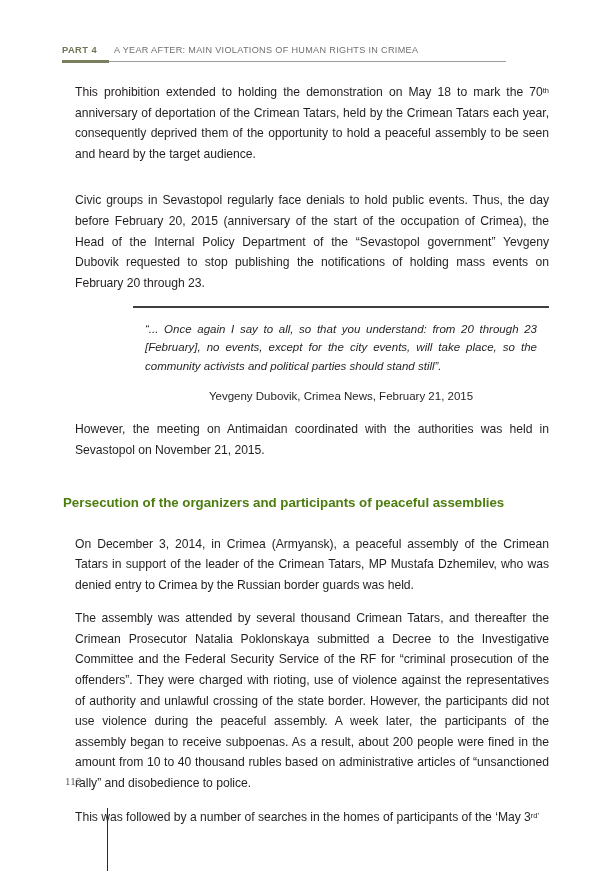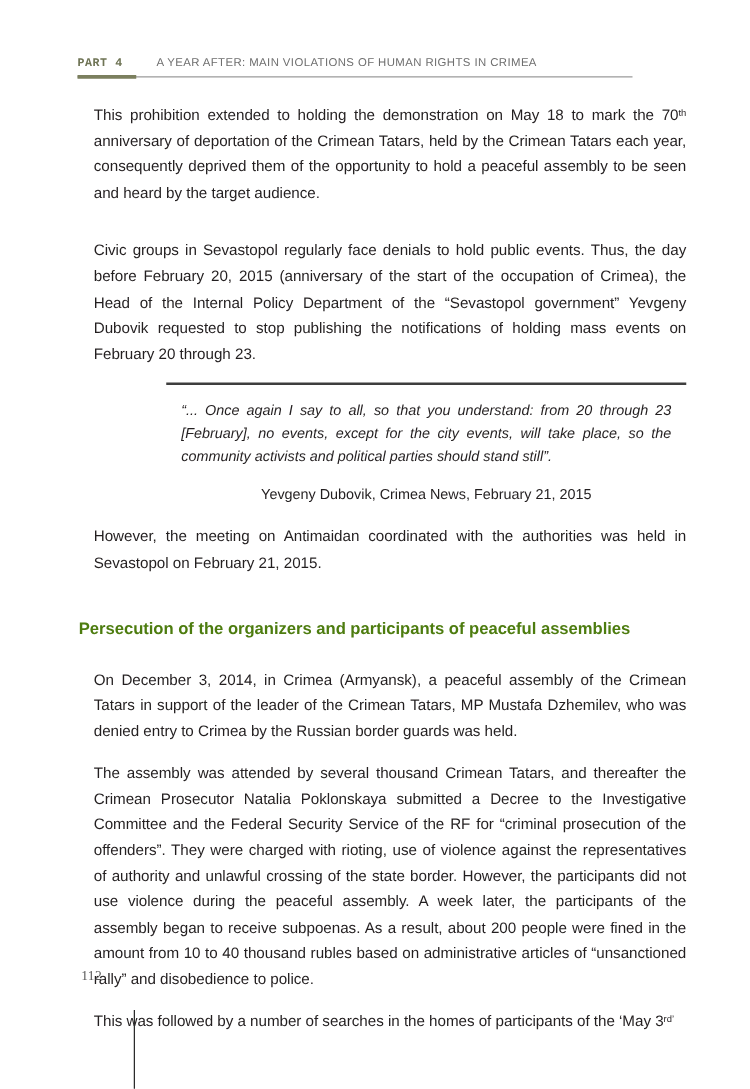--- a/index.html
+++ b/index.html
@@ -37,28 +37,27 @@
     display: flex;
     align-items: baseline;
     height: 15px;
   }
   .part-label {
     font-size: 9.3px;
     font-weight: bold;
     letter-spacing: 0.45px;
     color: #6f7455;
     white-space: nowrap;
-    font-family: Liberation Mono, monospace;
   }
   .header-title {
     font-size: 9.1px;
     letter-spacing: 0.33px;
     color: #6e6e6e;
     white-space: nowrap;
-    margin-left: 27px;
+    margin-left: 17px;
   }
   .header-rule {
     position: absolute;
     left: 0;
     top: 15px;
     width: 444px;
     height: 3px;
   }
   .header-rule-thin {
     position: absolute;
@@ -191,21 +190,21 @@
     <div class="gap-para"></div>
 
     <div class="quote-block">
       <div class="quote-rule"></div>
       <p class="quote-text">“... Once again I say to all, so that you understand: from 20 through 23 [February], no events, except for the city events, will take place, so the community activists and political parties should stand still”.</p>
       <p class="quote-source">Yevgeny Dubovik, Crimea News, February 21, 2015</p>
     </div>
 
     <div class="gap-para"></div>
 
-    <p class="body">However, the meeting on Antimaidan coordinated with the authorities was held in Sevastopol on February 21, 2015.</p>
+    <p class="body">However, the meeting on Antimaidan coordinated with the authorities was held in Sevastopol on November 21, 2015.</p>
 
     <div style="height:32px"></div>
 
     <h2 class="section-heading">Persecution of the organizers and participants of peaceful assemblies</h2>
 
     <div style="height:22px"></div>
 
     <p class="body">On December 3, 2014, in Crimea (Armyansk), a peaceful assembly of the Crimean Tatars in support of the leader of the Crimean Tatars, MP Mustafa Dzhemilev, who was denied entry to Crimea by the Russian border guards was held.</p>
 
     <div class="gap-para"></div>

